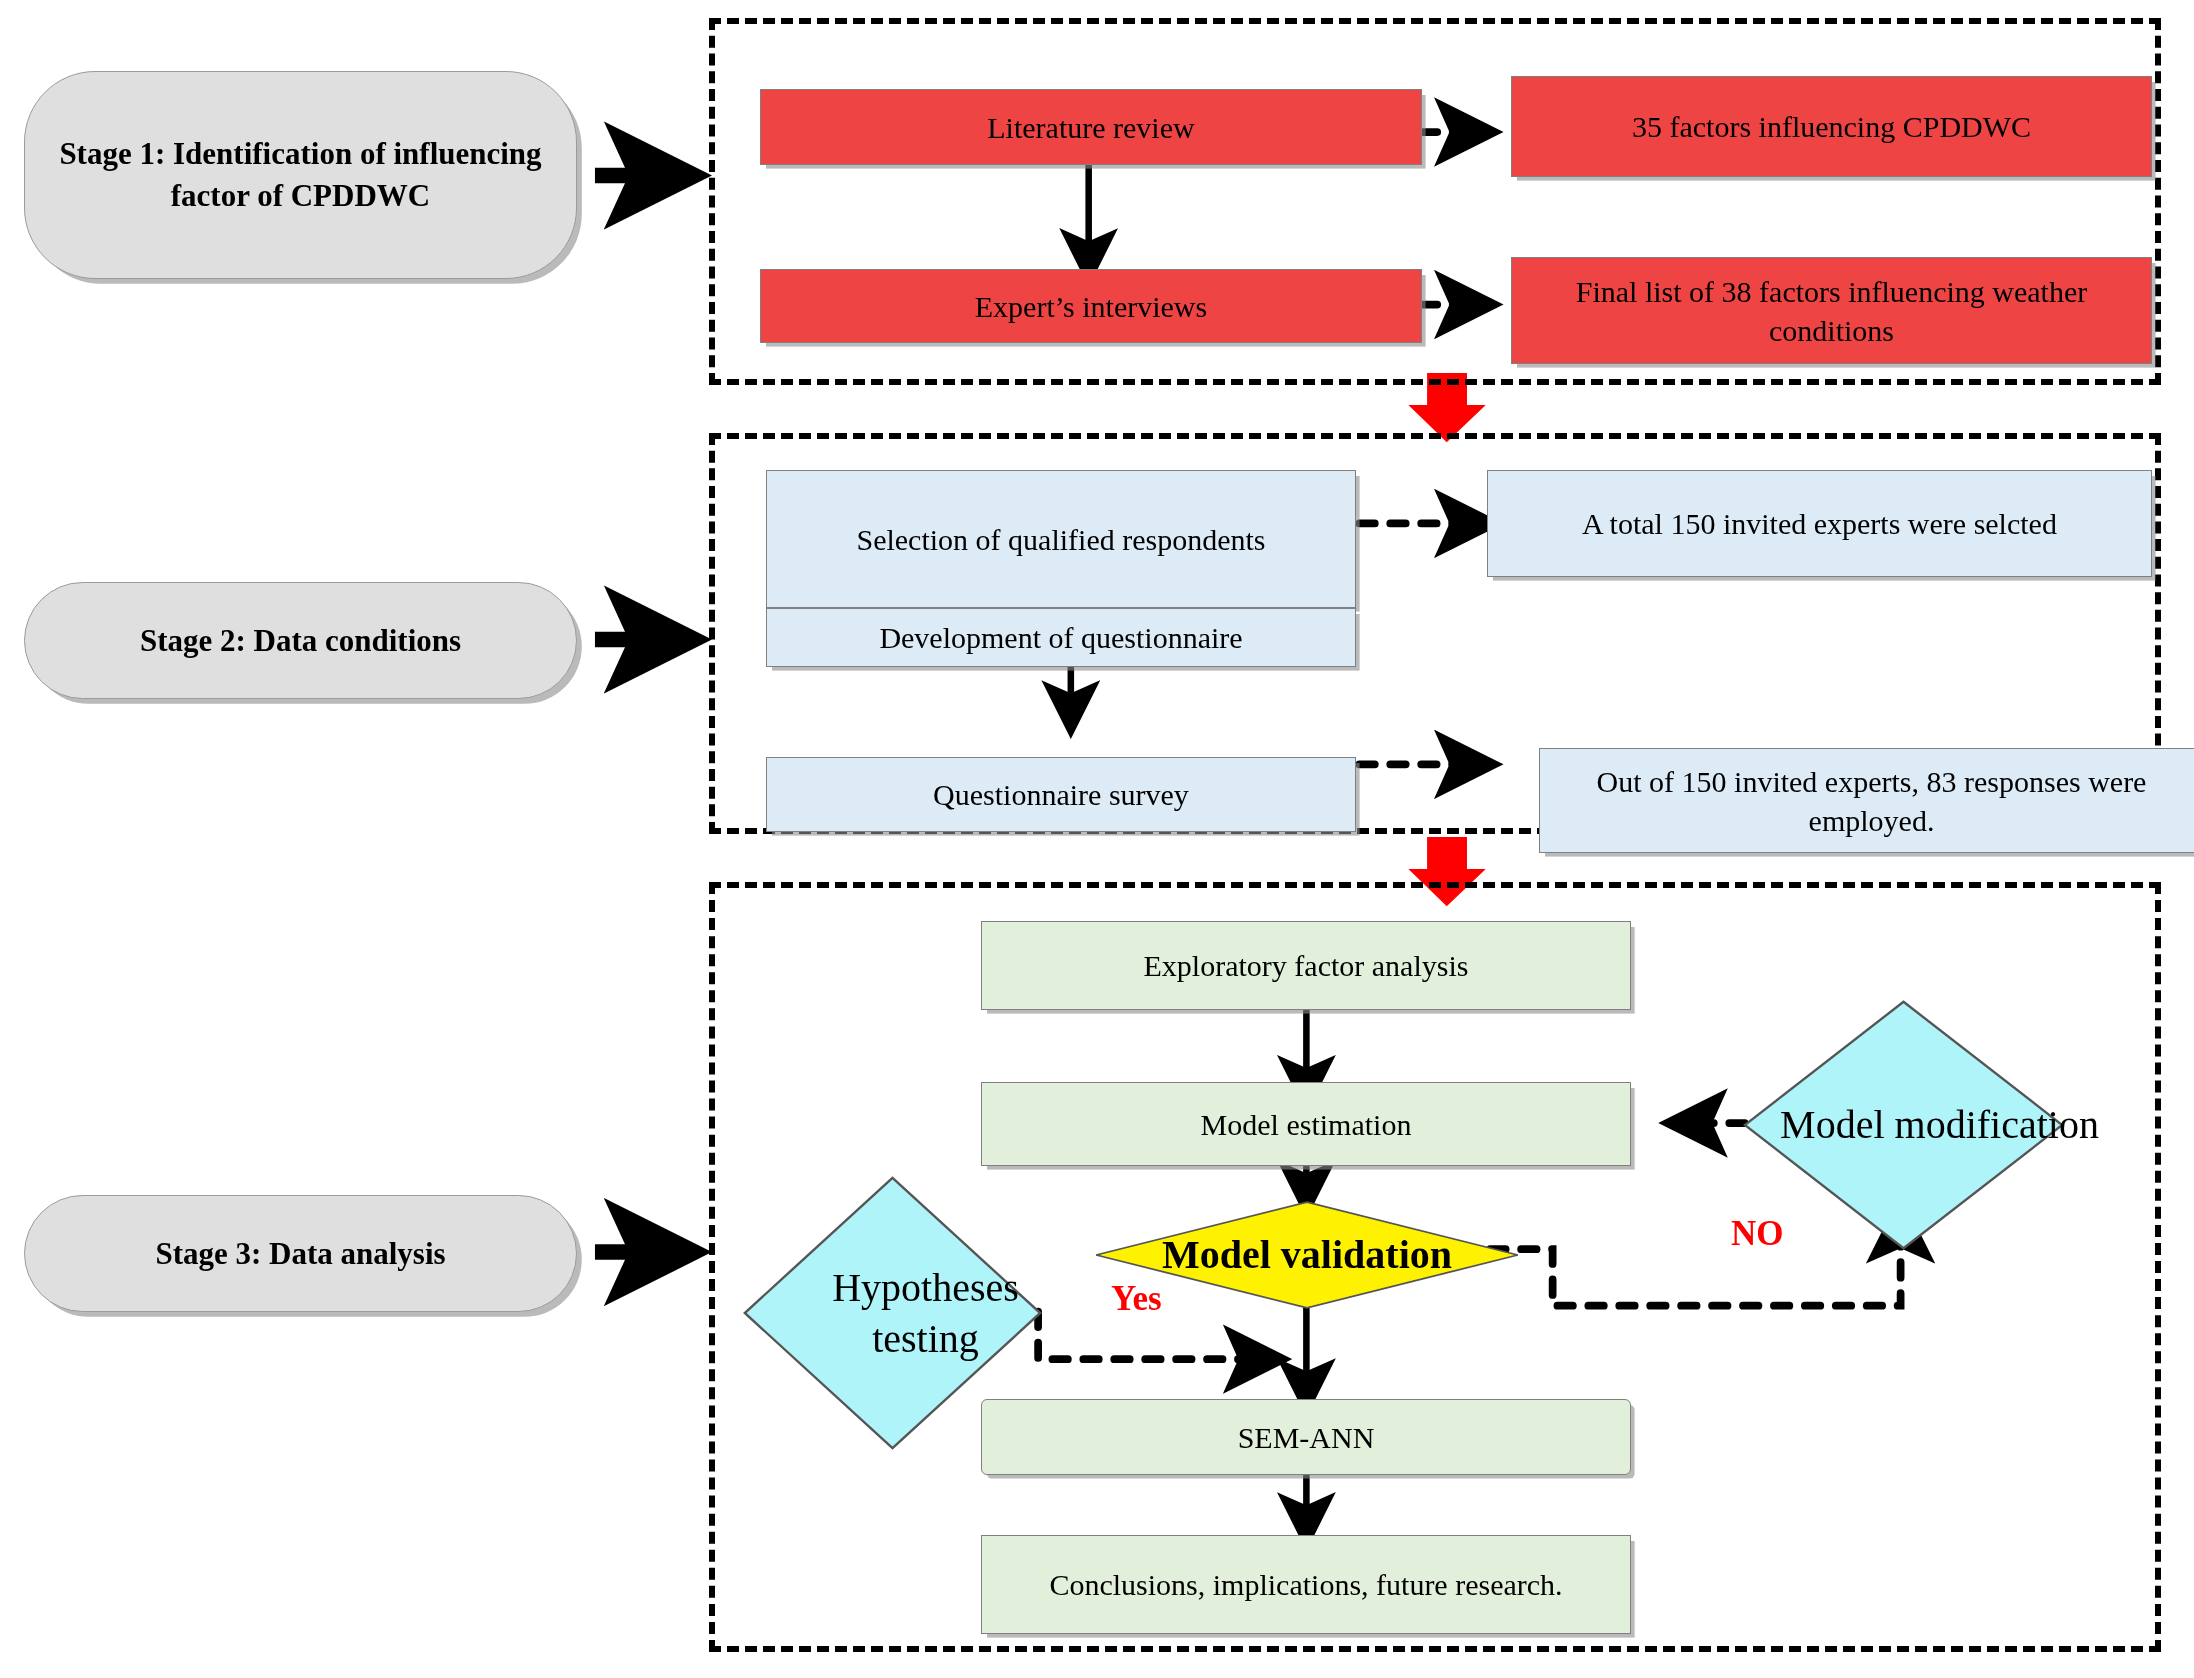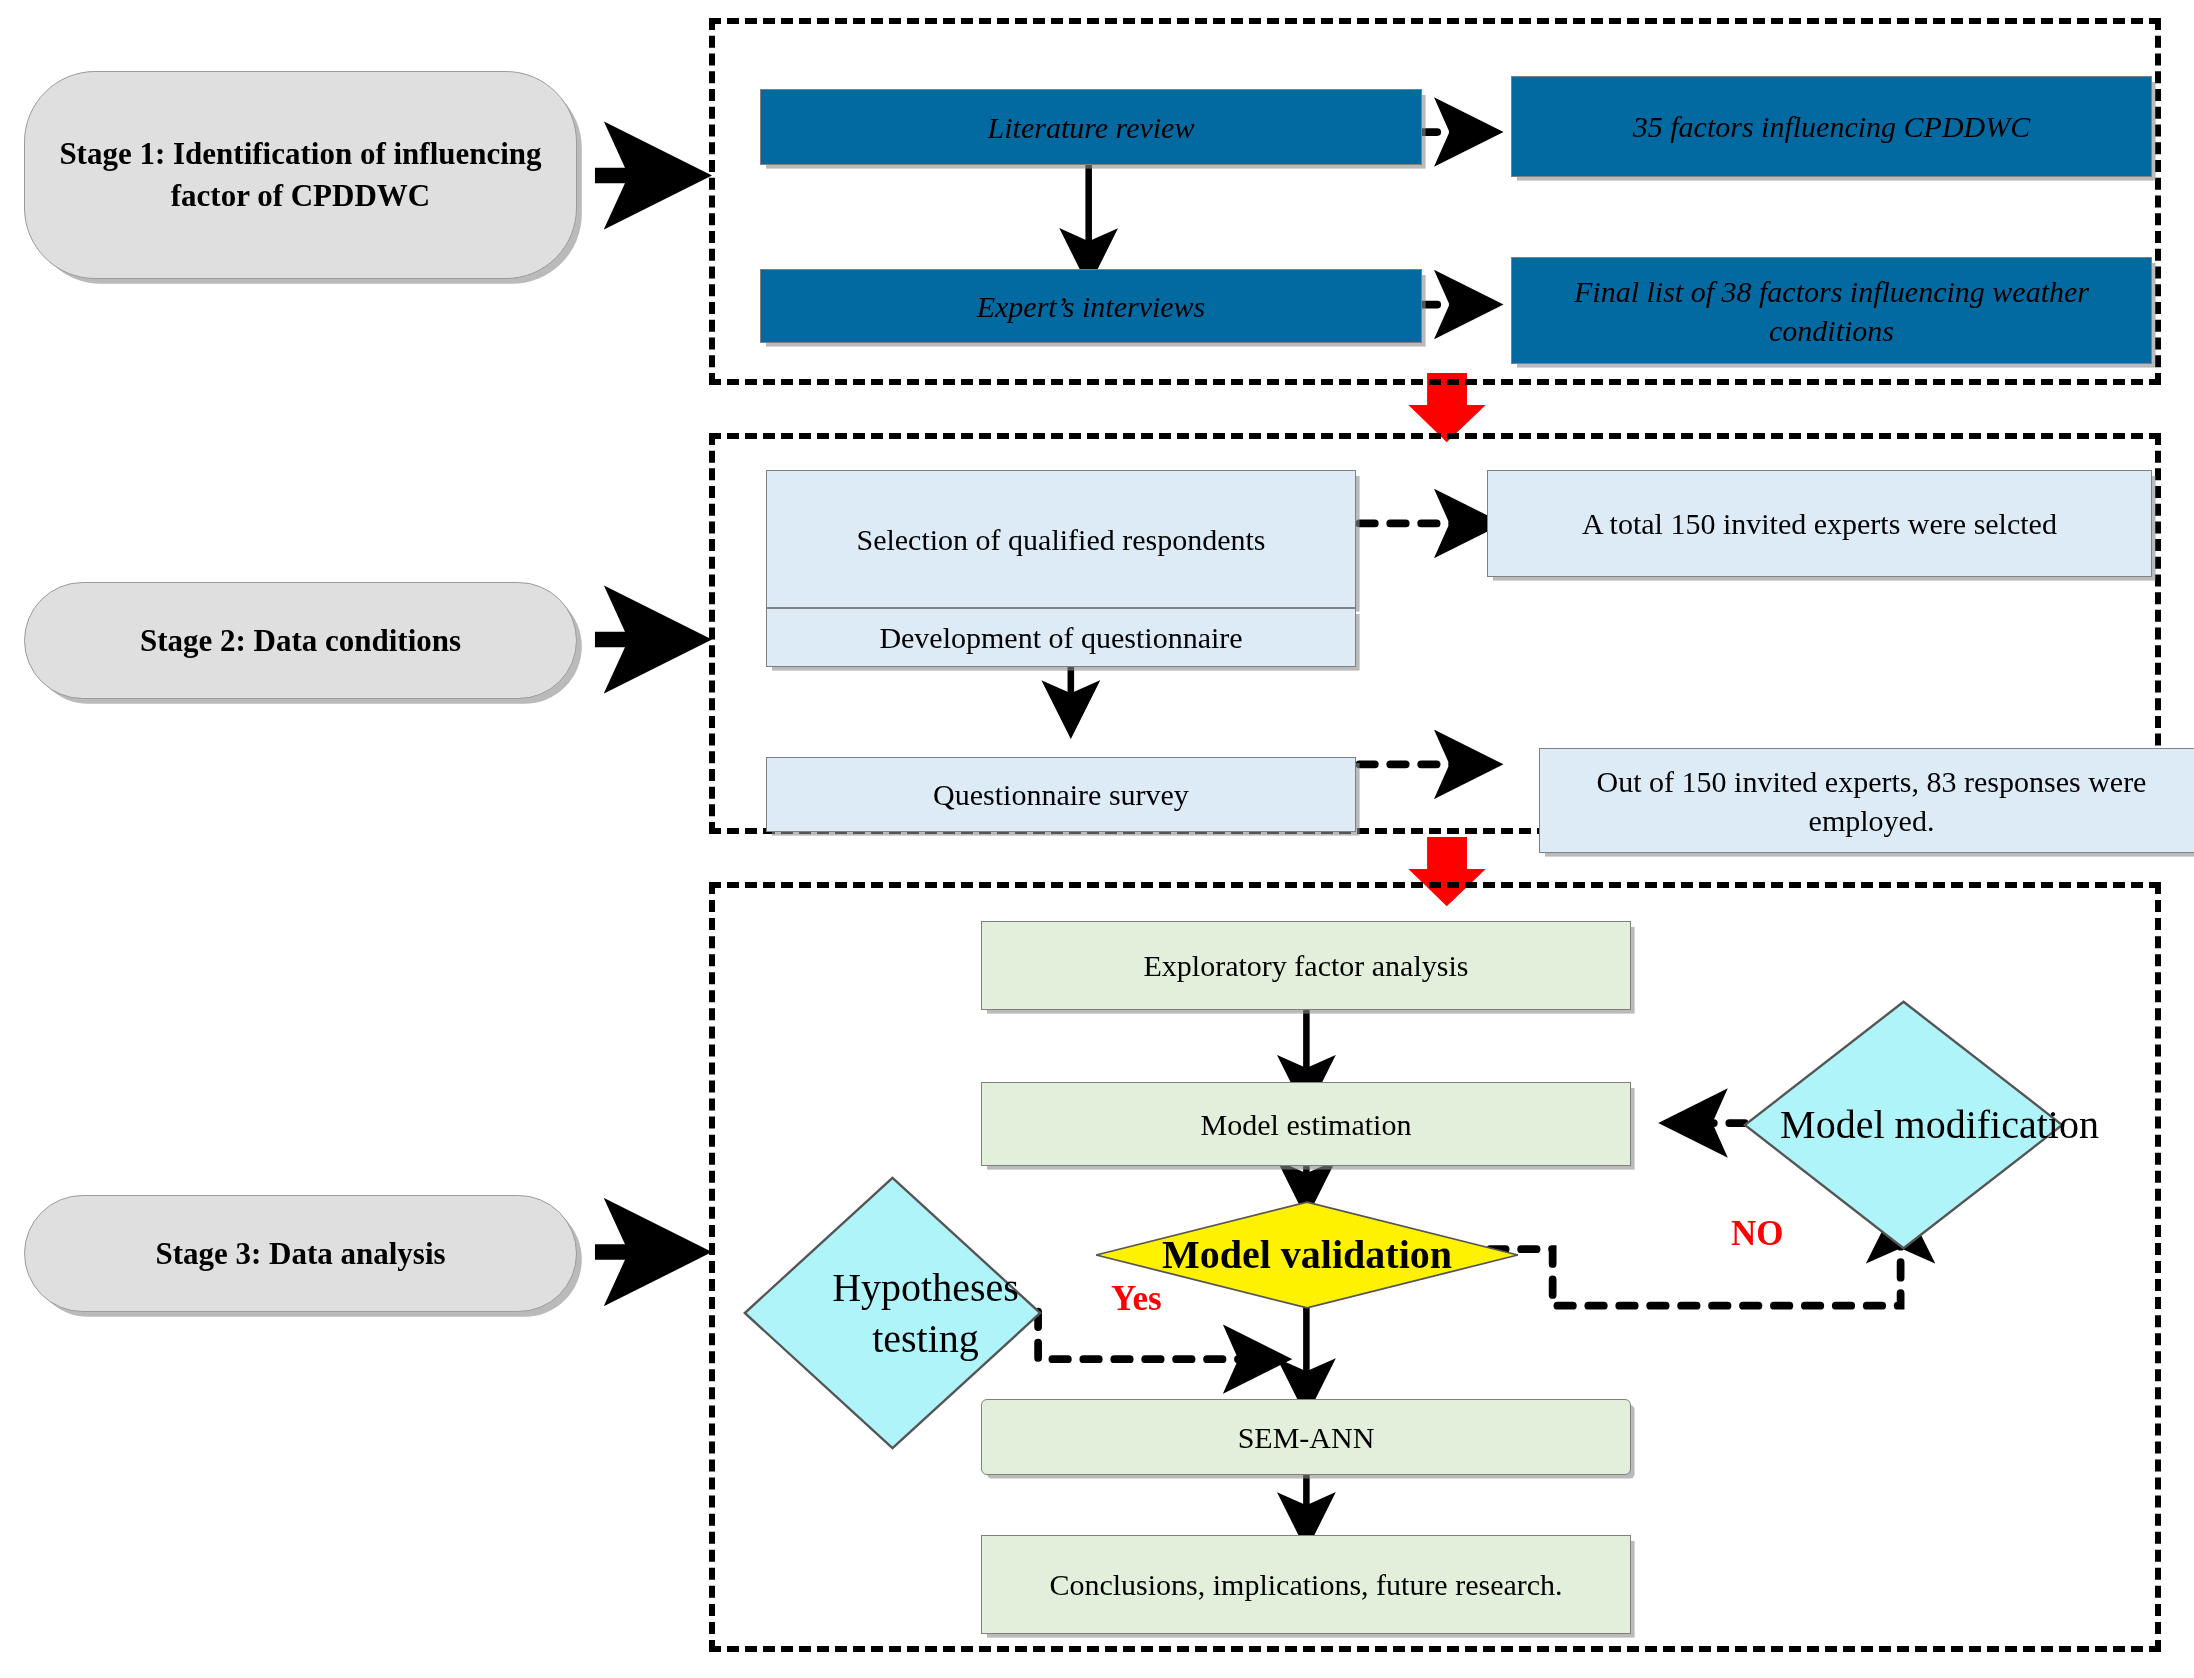--- a/index.html
+++ b/index.html
@@ -38,21 +38,21 @@
   .node{
     position:absolute;
     box-sizing:border-box;
     display:flex;align-items:center;justify-content:center;
     text-align:center;
     line-height:1.3;
     color:#000;
     border:1.8px solid #808080;
     box-shadow:4.8px 4.8px 0 -1.2px rgba(140,140,140,0.6);
   }
-  .node.peach{background:#0369a1;font-style:italic;}
+  .node.peach{background:#ef4444;}
   .node.blue {background:#DDEBF7;}
   .node.green{background:#E2EFDA;}
 
   
   .diamond-wrap{position:absolute;}
   .diamond-wrap .shape{position:absolute;left:0;top:0;width:100%;height:100%;}
   .diamond-wrap .dlabel{
     position:absolute;left:0;top:0;width:100%;height:100%;
     display:flex;align-items:center;justify-content:center;
     text-align:center;line-height:1.28;color:#000;

